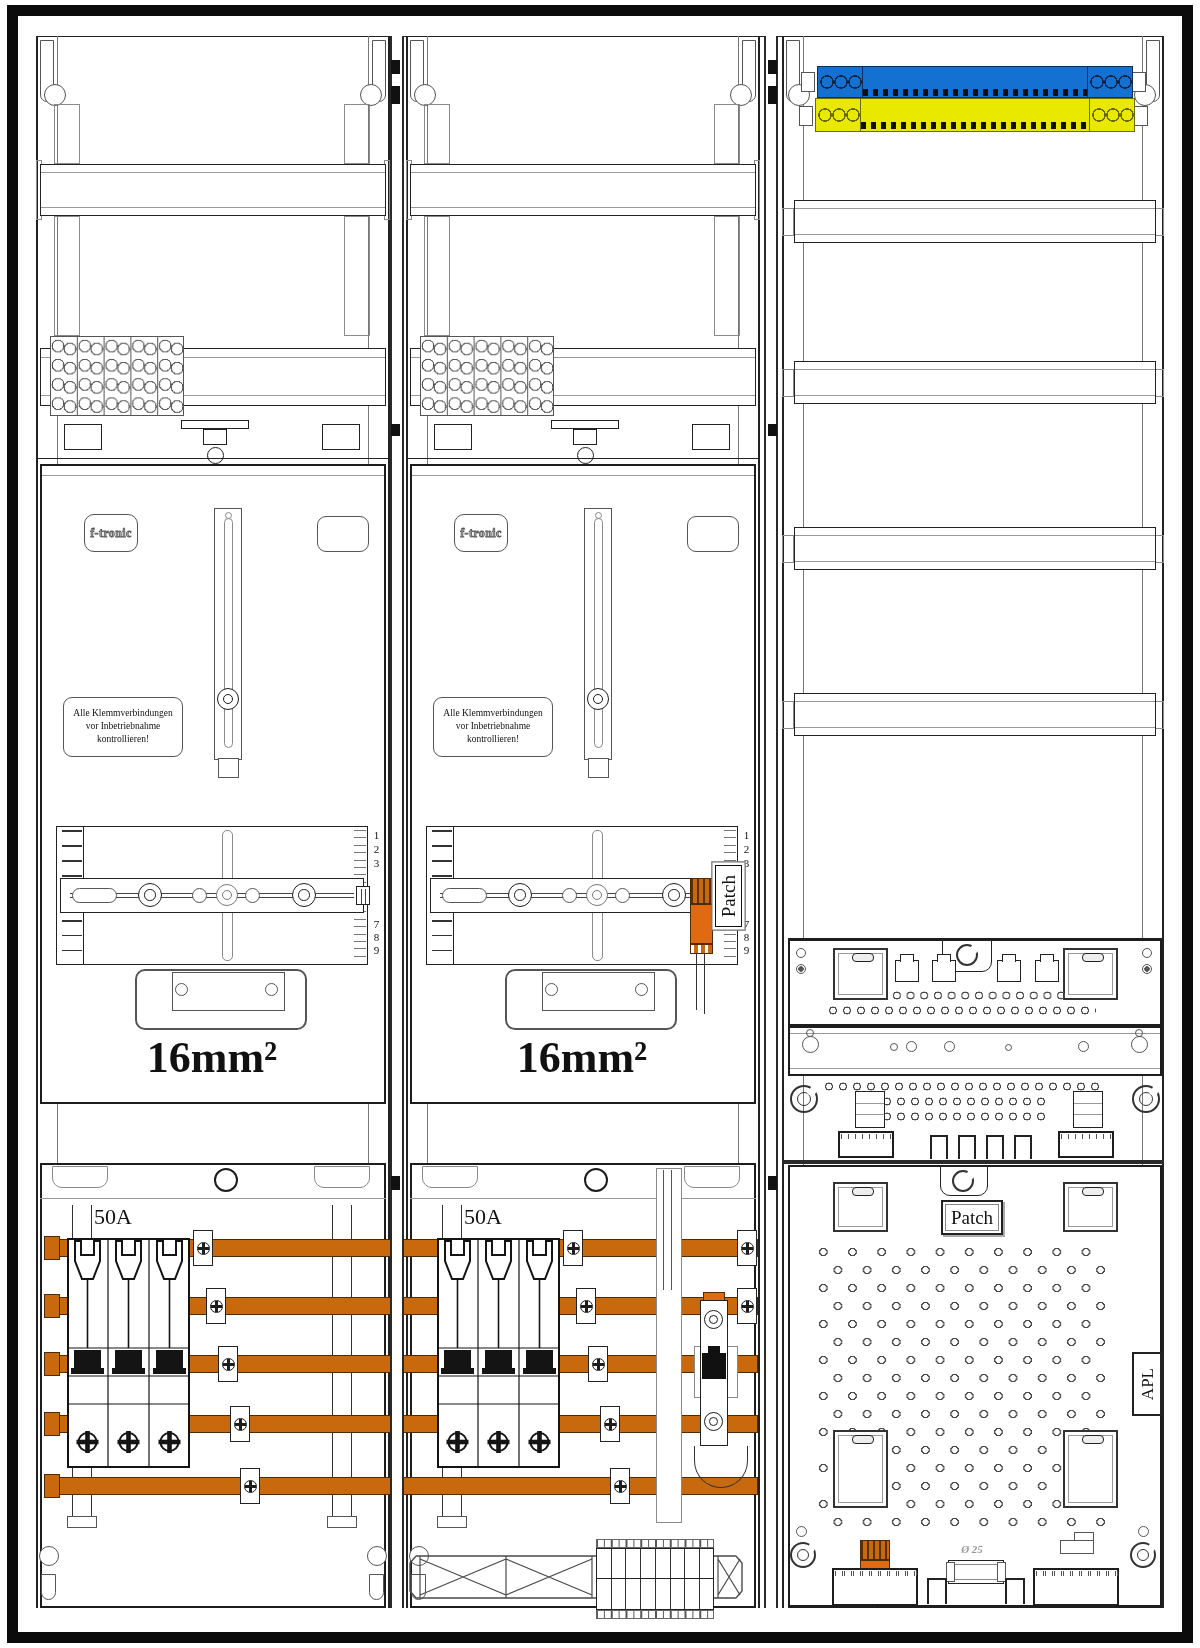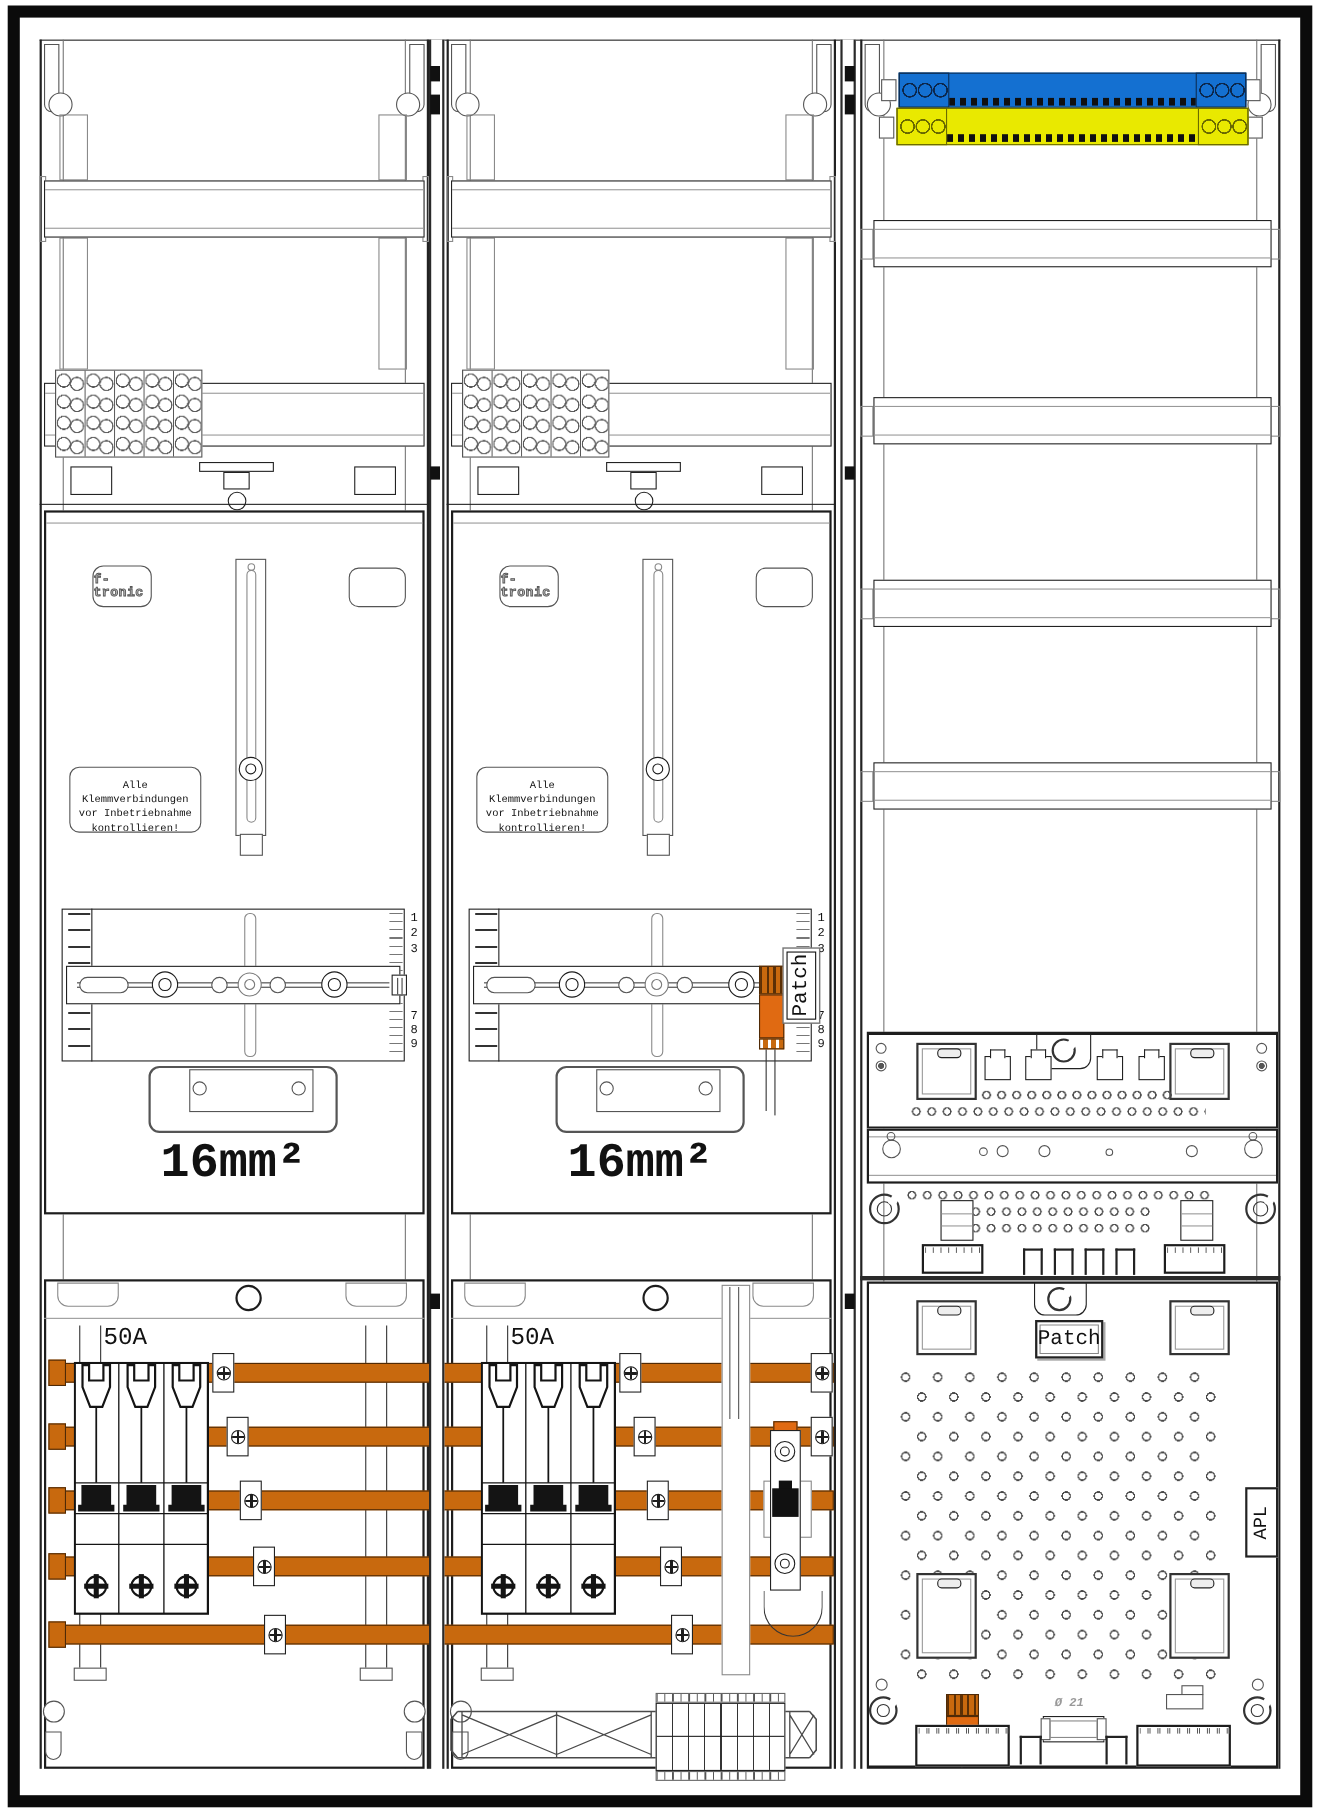--- a/index.html
+++ b/index.html
@@ -1,17 +1,17 @@
 <!DOCTYPE html>
 <html><head>
 <meta charset="utf-8">
 <style>
   html,body{margin:0;padding:0;background:#fff}
   #stage{position:relative;width:1200px;height:1648px;background:#fff;overflow:hidden;
-         font-family:Liberation Mono, monospace;color:#111}
+         font-family:Liberation Serif, serif;color:#111}
   .a{position:absolute;box-sizing:border-box}
   .o1{border:1px solid #8a8a8a}
   .o12{border:1.2px solid #555}
   .o15{border:1.5px solid #222}
   .o2{border:2px solid #1d1d1d}
   .w{background:#fff}
   .cir{border-radius:50%}
   .rr{border-radius:9px}
   .rb{border-radius:0 0 10px 10px}
   .hl{border-top:1px solid #999}
@@ -525,21 +525,21 @@
     <div class="a o15" style="left:70px;top:1435px;width:22px;height:9px;border-radius:4px;background:#eee"></div>
     <div class="a w" style="left:281px;top:1430px;width:55px;height:78px;border:2px solid #333;outline:1px solid #999;outline-offset:-6px"></div>
     <div class="a o15" style="left:300px;top:1435px;width:22px;height:9px;border-radius:4px;background:#eee"></div>
 
     <div class="a ostr" style="left:78px;top:1540px;width:30px;height:20px"></div>
     <div class="a" style="left:78px;top:1560px;width:30px;height:26px;background:#e06a12;border:1px solid #4f2a06"></div>
     <div class="a ofeet" style="left:78px;top:1586px;width:30px;height:9px"></div>
     <div class="a" style="left:92px;top:1595px;width:0;height:12px;border-left:1.2px solid #333"></div>
     <div class="a o12 w" style="left:292px;top:1532px;width:20px;height:9px"></div>
     <div class="a o12 w" style="left:278px;top:1540px;width:34px;height:14px"></div>
-    <div class="a txt" style="left:140px;top:1544px;width:100px;font-size:11px;font-style:italic;font-weight:bold;color:#999;text-align:center">Ø 21</div>
+    <div class="a txt" style="left:140px;top:1544px;width:100px;font-size:11px;font-style:italic;font-weight:bold;color:#999;text-align:center">Ø 25</div>
     <div class="a o15 w" style="left:166px;top:1560px;width:56px;height:24px"></div>
     <div class="a o1" style="left:172px;top:1564px;width:44px;height:16px"></div>
     <div class="a o12 w" style="left:164px;top:1562px;width:9px;height:20px"></div>
     <div class="a o12 w" style="left:215px;top:1562px;width:9px;height:20px"></div>
     <div class="a o2 w" style="left:50px;top:1568px;width:86px;height:38px">
         <div class="a ladder" style="left:1px;top:1px;width:82px;height:5px;background-size:9px 100%"></div>
       </div>
     <div class="a o2 w" style="left:251px;top:1568px;width:86px;height:38px">
         <div class="a ladder" style="left:1px;top:1px;width:82px;height:5px;background-size:9px 100%"></div>
       </div>

